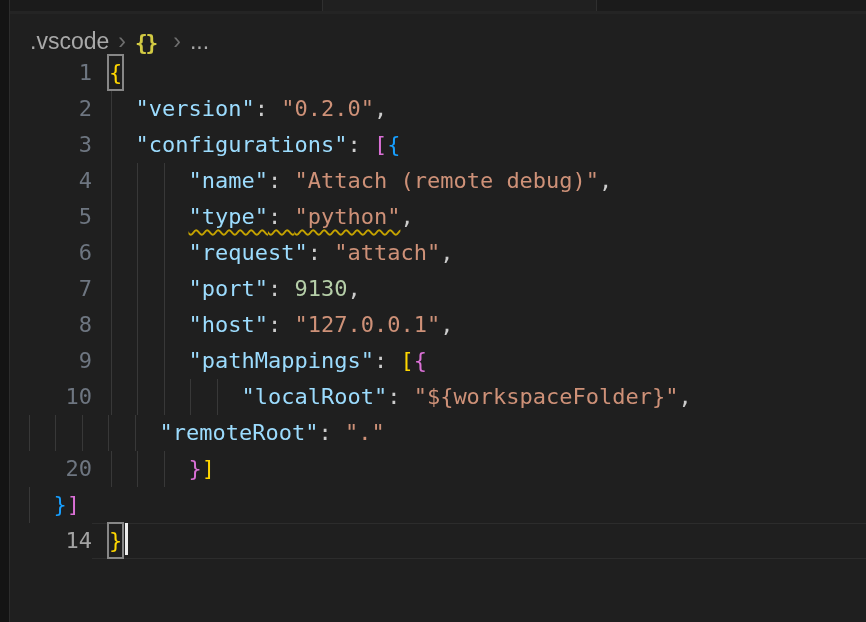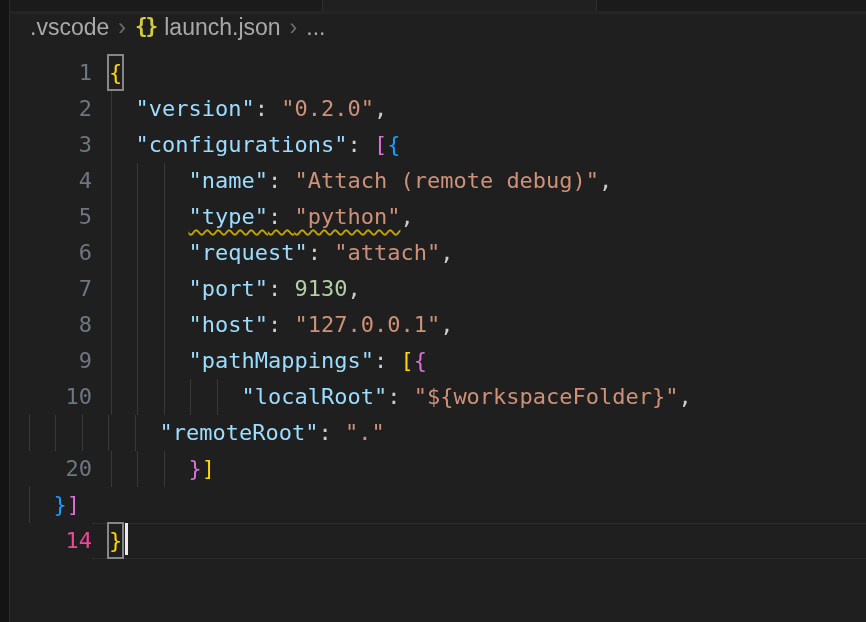--- a/index.html
+++ b/index.html
@@ -18,41 +18,41 @@
     position:absolute;left:10px;right:0;top:0;height:11px;
     display:flex;background:#181818;border-bottom:3px solid #242424;
   }
   .tab{height:100%;box-sizing:border-box;}
   .tab-1{width:313px;background:#1b1b1b;border-right:1px solid #2f2f2f;}
   .tab-2{width:274px;background:#202020;border-right:1px solid #2f2f2f;}
   .tab-3{flex:1;background:#1b1b1b;}
   
   .breadcrumb{
     position:absolute;left:10px;top:14px;height:41px;right:0;
-    display:flex;align-items:flex-start;padding-left:20px;
+    display:flex;align-items:flex-end;padding-left:20px;
     font-family:"Liberation Sans", sans-serif;
     font-size:23px;color:#a9a9a9;
   }
   .crumb{cursor:default;}
   .chev{color:#6e6e6e;font-size:23px;padding:0 9px;}
   .json-icon{
     color:#d2ca43;font-family:"DejaVu Sans Mono", monospace;
     font-size:21px;font-weight:bold;letter-spacing:-2px;margin-right:8px;
   }
   
   .editor{
     position:absolute;left:10px;top:55px;right:0;
     font-size:22px;
   }
   .row{display:flex;height:36px;line-height:36px;}
   .ln{
     width:82px;flex:none;text-align:right;color:#6e7681;
     user-select:none;
   }
-  .ln.active{color:#ec4899;}
+  .ln.active{color:#a3a3a3;}
   .codecell{
     flex:1;position:relative;padding-left:17px;
     white-space:pre;color:#cccccc;
   }
   .codecell.cur-line{
     box-shadow: inset 0 1px 0 #2c2c2c, inset 0 -1px 0 #2c2c2c;
   }
   .guide{position:absolute;top:0;bottom:0;width:1px;background:#383838;}
   .txt{position:relative;}
   
@@ -91,21 +91,20 @@
 <div class="tab-bar">
   <div class="tab tab-1"></div>
   <div class="tab tab-2"></div>
   <div class="tab tab-3"></div>
 </div>
 
 <div class="breadcrumb">
   <span class="crumb">.vscode</span>
   <span class="chev">›</span>
   <span class="json-icon">{}</span>
-  <span class="crumb">launch.json</span>
   <span class="chev">›</span>
   <span class="crumb">...</span>
 </div>
 
 <div class="editor" id="editor">
     <div class="row">
       <div class="ln">1</div>
       <div class="codecell"><span class="txt" style="padding-left: 0ch;"><span class="b1 match">{</span></span></div>
     </div>
     <div class="row">

